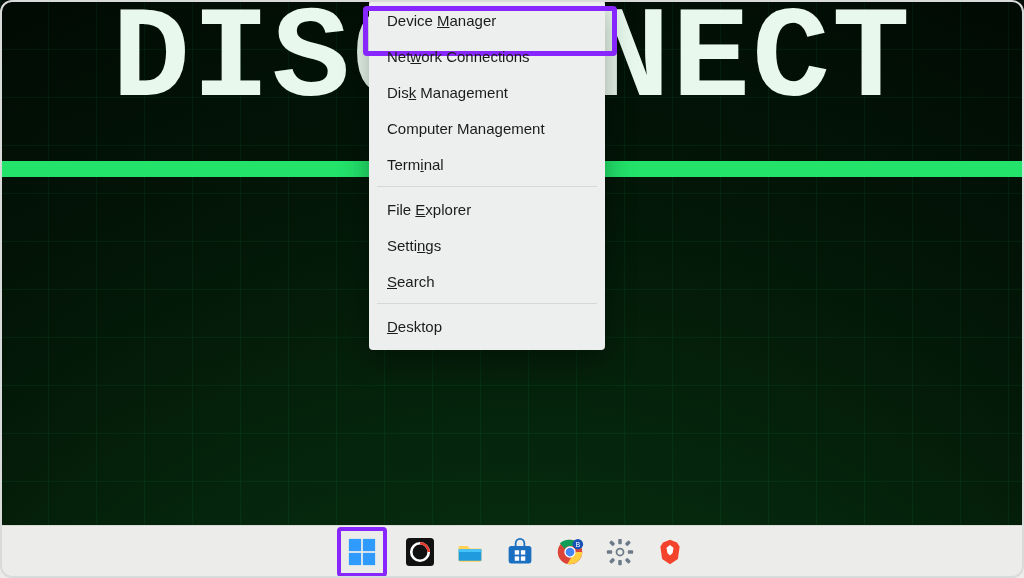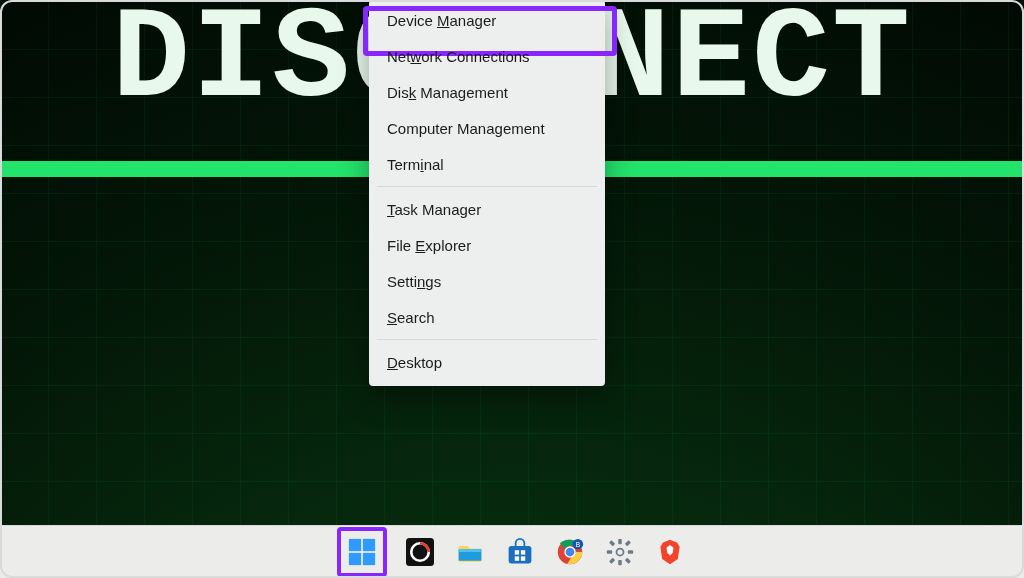--- a/index.html
+++ b/index.html
@@ -70,23 +70,20 @@
     <div class="ctx-item">
       <span>Dis<span class="accel">k</span> Management</span>
     </div>
     <div class="ctx-item">
       <span>Computer Mana<span class="accel">g</span>ement</span>
     </div>
     <div class="ctx-item">
       <span>Term<span class="accel">i</span>nal</span>
     </div>
     <div class="ctx-sep"></div>
-    <div class="ctx-item">
-      <span><span class="accel">T</span>ask Manager</span>
-    </div>
     <div class="ctx-item">
       <span>File <span class="accel">E</span>xplorer</span>
     </div>
     <div class="ctx-item">
       <span>Setti<span class="accel">n</span>gs</span>
     </div>
     <div class="ctx-item">
       <span><span class="accel">S</span>earch</span>
     </div>
     <div class="ctx-sep"></div>

